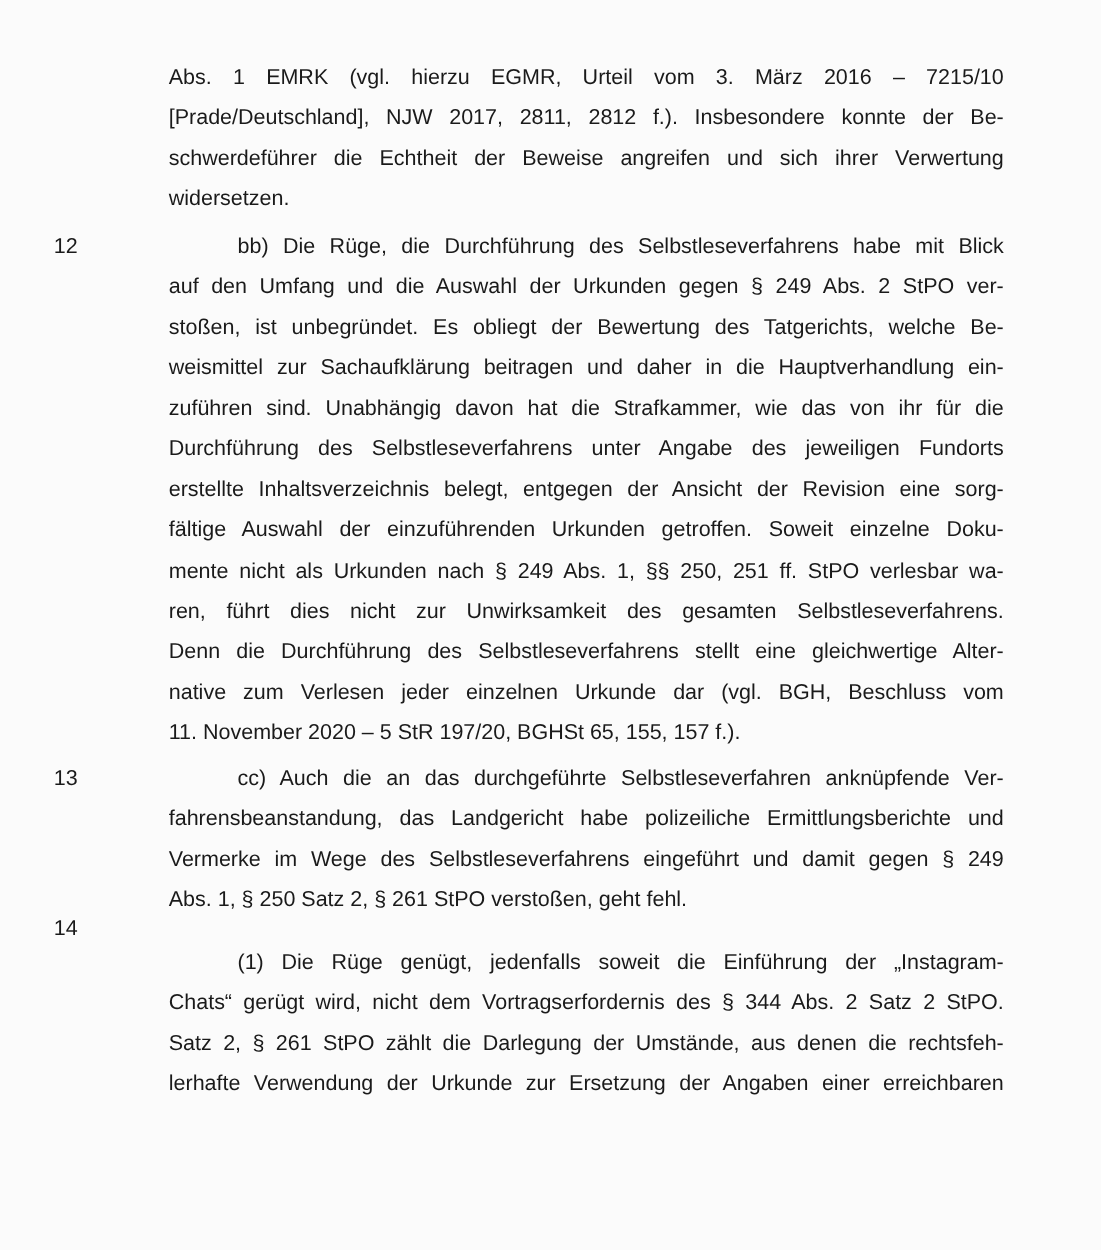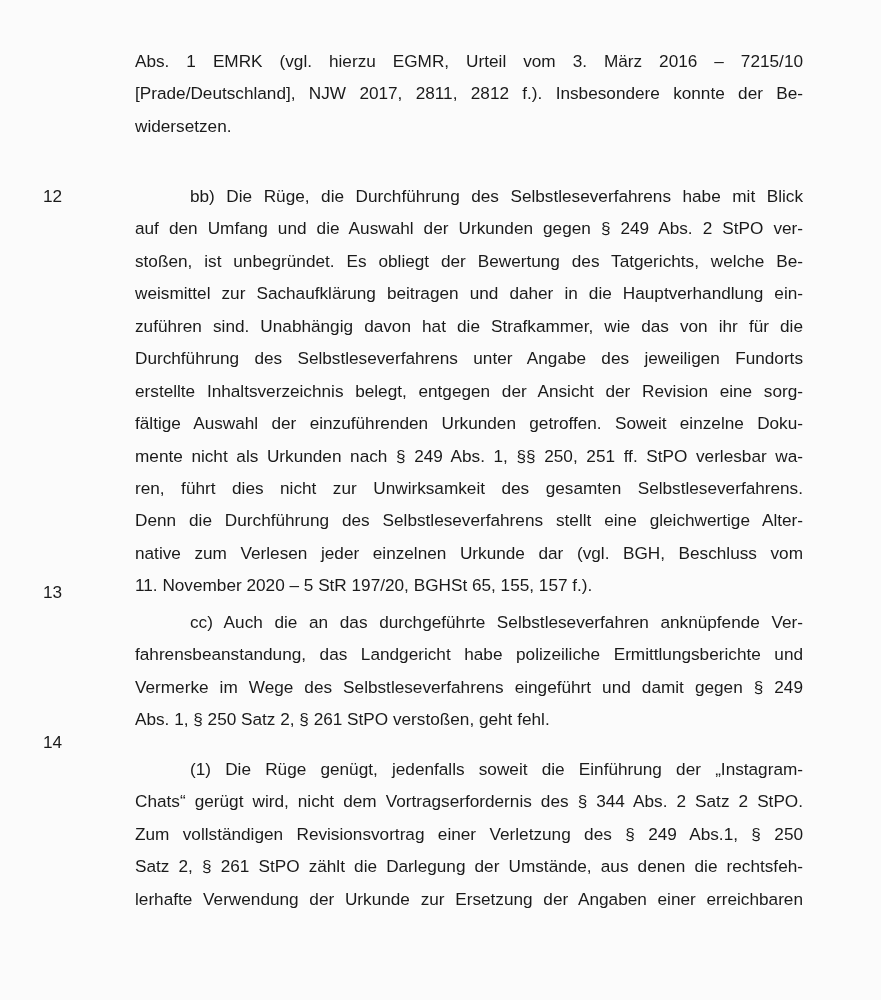--- a/index.html
+++ b/index.html
@@ -50,50 +50,50 @@
     }
   </style>
 </head>
 <body>
 
 <div class="page">
 
   <div class="para" style="top:45px;">
     <span class="line">Abs. 1 EMRK (vgl. hierzu EGMR, Urteil vom 3. März 2016 – 7215/10</span>
     <span class="line">[Prade/Deutschland], NJW 2017, 2811, 2812 f.). Insbesondere konnte der Be-</span>
+    <span class="line">schwerdeführer die Echtheit der Beweise angreifen und sich ihrer Verwertung</span>
     <span class="line last">widersetzen.</span>
   </div>
 
   <div class="margin-num" style="top:180px;">12</div>
   <div class="para" style="top:180px;">
     <span class="line indent">bb) Die Rüge, die Durchführung des Selbstleseverfahrens habe mit Blick</span>
     <span class="line">auf den Umfang und die Auswahl der Urkunden gegen § 249 Abs. 2 StPO ver-</span>
     <span class="line">stoßen, ist unbegründet. Es obliegt der Bewertung des Tatgerichts, welche Be-</span>
     <span class="line">weismittel zur Sachaufklärung beitragen und daher in die Hauptverhandlung ein-</span>
     <span class="line">zuführen sind. Unabhängig davon hat die Strafkammer, wie das von ihr für die</span>
     <span class="line">Durchführung des Selbstleseverfahrens unter Angabe des jeweiligen Fundorts</span>
     <span class="line">erstellte Inhaltsverzeichnis belegt, entgegen der Ansicht der Revision eine sorg-</span>
     <span class="line">fältige Auswahl der einzuführenden Urkunden getroffen. Soweit einzelne Doku-</span>
     <span class="line">mente nicht als Urkunden nach § 249 Abs. 1, §§ 250, 251 ff. StPO verlesbar wa-</span>
     <span class="line">ren, führt dies nicht zur Unwirksamkeit des gesamten Selbstleseverfahrens.</span>
     <span class="line">Denn die Durchführung des Selbstleseverfahrens stellt eine gleichwertige Alter-</span>
     <span class="line">native zum Verlesen jeder einzelnen Urkunde dar (vgl. BGH, Beschluss vom</span>
     <span class="line last">11. November 2020 – 5 StR 197/20, BGHSt 65, 155, 157 f.).</span>
   </div>
 
-  <div class="margin-num" style="top:576px;">13</div>
+  <div class="margin-num" style="top:606px;">13</div>
   <div class="para" style="top:606px;">
     <span class="line indent">cc) Auch die an das durchgeführte Selbstleseverfahren anknüpfende Ver-</span>
     <span class="line">fahrensbeanstandung, das Landgericht habe polizeiliche Ermittlungsberichte und</span>
     <span class="line">Vermerke im Wege des Selbstleseverfahrens eingeführt und damit gegen § 249</span>
     <span class="line last">Abs. 1, § 250 Satz 2, § 261 StPO verstoßen, geht fehl.</span>
   </div>
 
   <div class="margin-num" style="top:726px;">14</div>
   <div class="para" style="top:753px;">
     <span class="line indent">(1) Die Rüge genügt, jedenfalls soweit die Einführung der „Instagram-</span>
     <span class="line">Chats“ gerügt wird, nicht dem Vortragserfordernis des § 344 Abs. 2 Satz 2 StPO.</span>
-    <span class="line">Zum vollständigen Revisionsvortrag einer Verletzung des § 249 Abs.1, § 250</span>
     <span class="line">Satz 2, § 261 StPO zählt die Darlegung der Umstände, aus denen die rechtsfeh-</span>
     <span class="line">lerhafte Verwendung der Urkunde zur Ersetzung der Angaben einer erreichbaren</span>
   </div>
 
 </div>
 
 </body></html>

